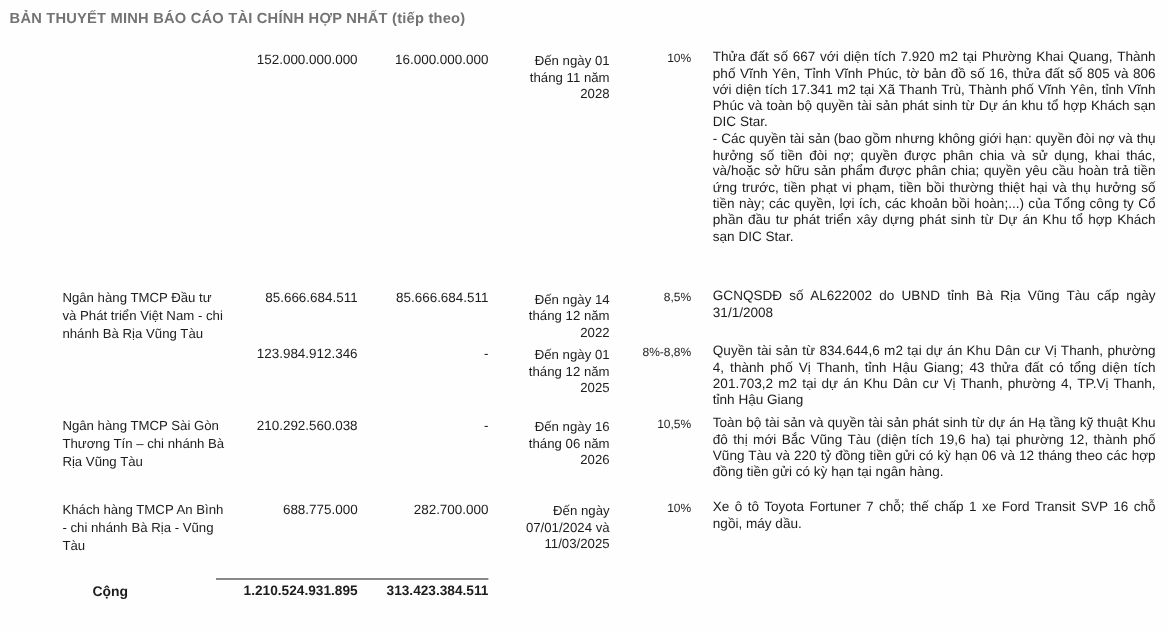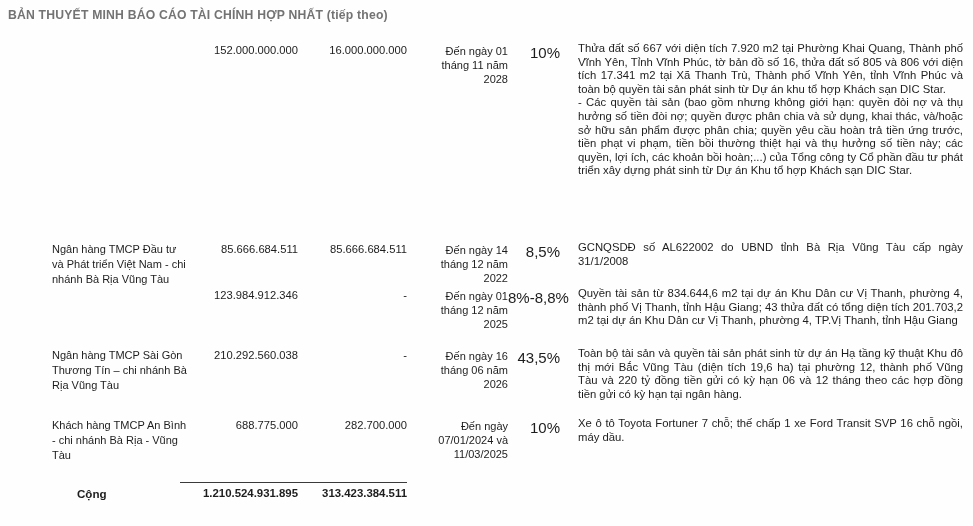--- a/index.html
+++ b/index.html
@@ -28,21 +28,21 @@
   }
   .loans { flex: 1 1 auto; min-width: 0; }
   .loan { display: flex; align-items: flex-start; }
   .cell-a1 { width: 108px; flex: 0 0 108px; text-align: right; font-size: 11.2px; padding-top: 2px; }
   .cell-a2 { width: 109px; flex: 0 0 109px; text-align: right; font-size: 11.2px; padding-top: 2px; }
   .cell-date {
     width: 101px; flex: 0 0 101px;
     text-align: right; font-size: 11px; line-height: 14px;
     white-space: pre-line; padding-top: 2px;
   }
-  .cell-rate { width: 52px; flex: 0 0 52px; text-align: right; font-size: 15px; padding-top: 2px; }
+  .cell-rate { width: 52px; flex: 0 0 52px; text-align: right; font-size: 10px; padding-top: 2px; margin-left: 16px; }
   .cell-desc {
     flex: 1 1 auto; min-width: 0;
     margin-left: 18px;
     font-size: 11.3px; line-height: 13.6px;
     text-align: justify;
     white-space: pre-line;
   }
   .g1 { min-height: 199px; }
   .g2 { min-height: 106px; }
   .g2 .loan-first { min-height: 46px; }
@@ -117,21 +117,21 @@
 
     <div class="group g3">
       <div class="cell-bank">Ngân hàng TMCP Sài Gòn Thương Tín – chi nhánh Bà Rịa Vũng Tàu</div>
       <div class="loans">
         <div class="loan">
           <div class="cell-a1">210.292.560.038</div>
           <div class="cell-a2">-</div>
           <div class="cell-date">Đến ngày 16
 tháng 06 năm
 2026</div>
-          <div class="cell-rate">43,5%</div>
+          <div class="cell-rate">10,5%</div>
           <div class="cell-desc">Toàn bộ tài sản và quyền tài sản phát sinh từ dự án Hạ tầng kỹ thuật Khu đô thị mới Bắc Vũng Tàu (diện tích 19,6 ha) tại phường 12, thành phố Vũng Tàu và 220 tỷ đồng tiền gửi có kỳ hạn 06 và 12 tháng theo các hợp đồng tiền gửi có kỳ hạn tại ngân hàng.</div>
         </div>
       </div>
     </div>
 
     <div class="group g4">
       <div class="cell-bank">Khách hàng TMCP An Bình - chi nhánh Bà Rịa - Vũng Tàu</div>
       <div class="loans">
         <div class="loan">
           <div class="cell-a1">688.775.000</div>

